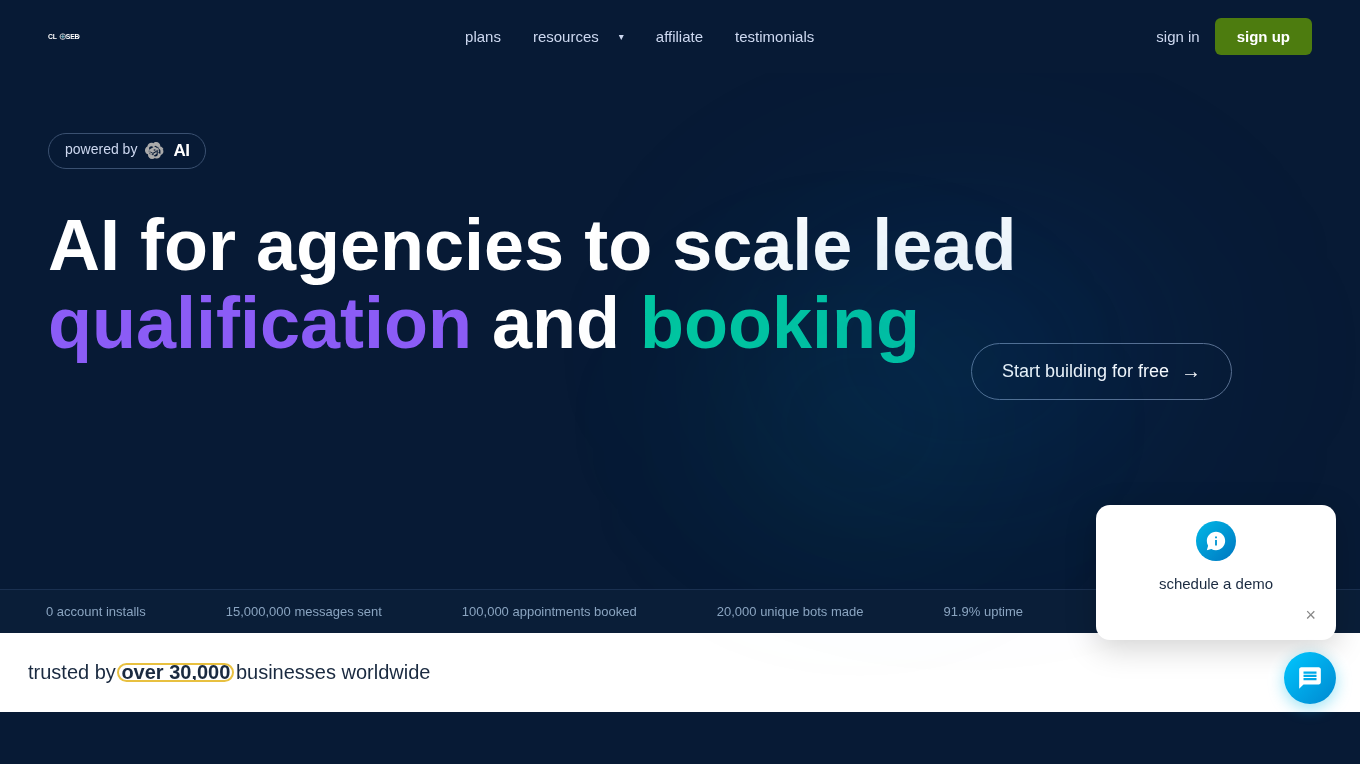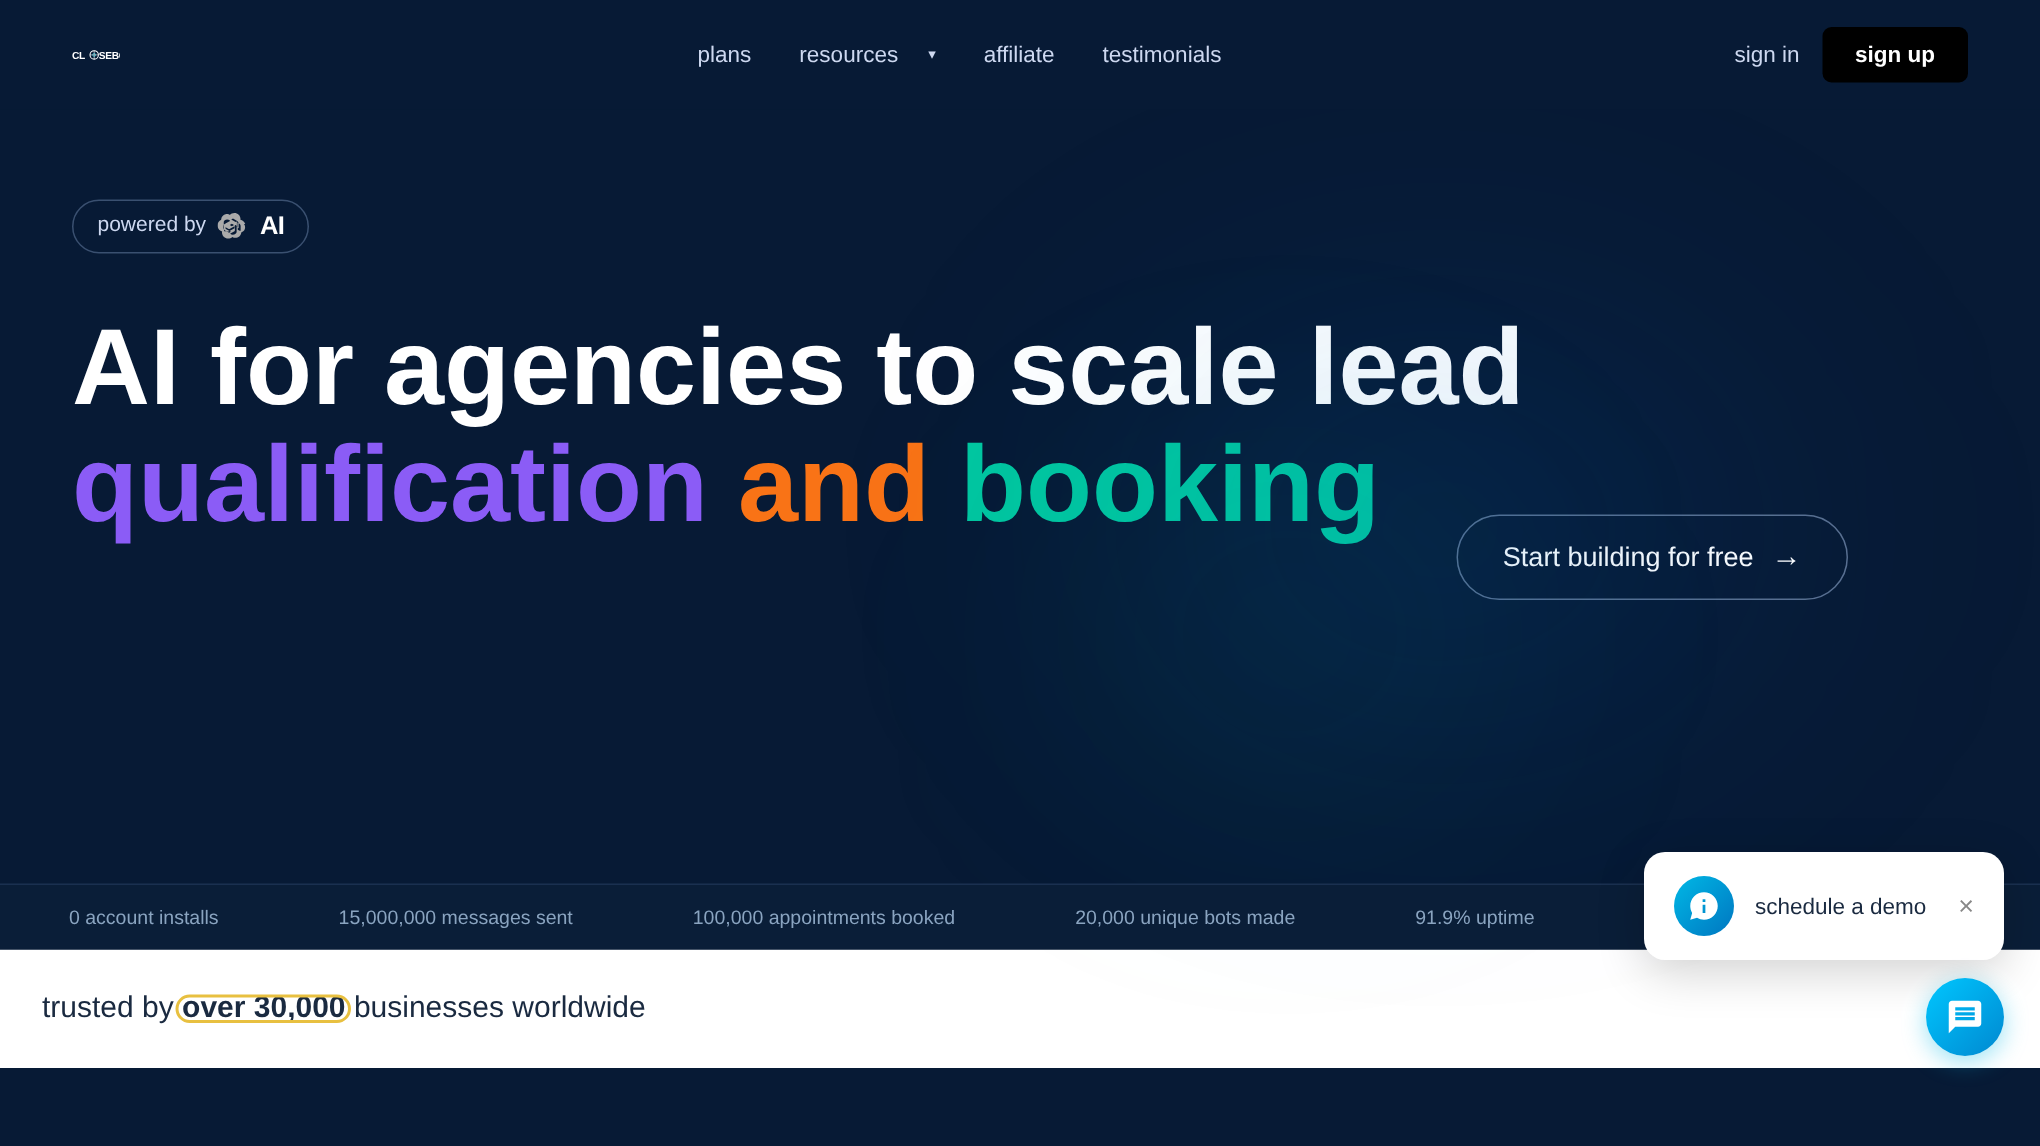--- a/index.html
+++ b/index.html
@@ -56,21 +56,21 @@
       align-items: center;
       gap: 15px;
     }
     .sign-in {
       color: #cdd8f0;
       text-decoration: none;
       font-size: 15px;
       font-weight: 400;
     }
     .sign-up-btn {
-      background: #000000;
+      background: #4d7c0f;
       color: #fff;
       border: none;
       border-radius: 6px;
       padding: 10px 22px;
       font-size: 15px;
       font-weight: 600;
       cursor: pointer;
       text-decoration: none;
     }
 
@@ -116,21 +116,21 @@
     .hero-headline .line2 {
       display: block;
     }
     .text-teal {
       color: #8b5cf6;
     }
     .text-teal-booking {
       color: #00c7a0;
     }
     .text-white-and {
-      color: #f97316;
+      color: #ffffff;
     }
 
     
     .cta-container {
       display: flex;
       justify-content: flex-end;
       padding-right: 80px;
       margin-top: -20px;
     }
     .cta-btn {
@@ -207,20 +207,21 @@
     .chat-popup {
       background: #fff;
       border-radius: 14px;
       box-shadow: 0 8px 32px rgba(0,0,0,0.18);
       padding: 16px 20px;
       display: flex;
       align-items: center;
       gap: 14px;
       margin-bottom: 12px;
       min-width: 240px;
+      flex-direction: column;
     }
     .chat-popup-icon {
       width: 40px;
       height: 40px;
       border-radius: 50%;
       background: linear-gradient(135deg, #00b8e6, #0076c0);
       display: flex;
       align-items: center;
       justify-content: center;
     }

